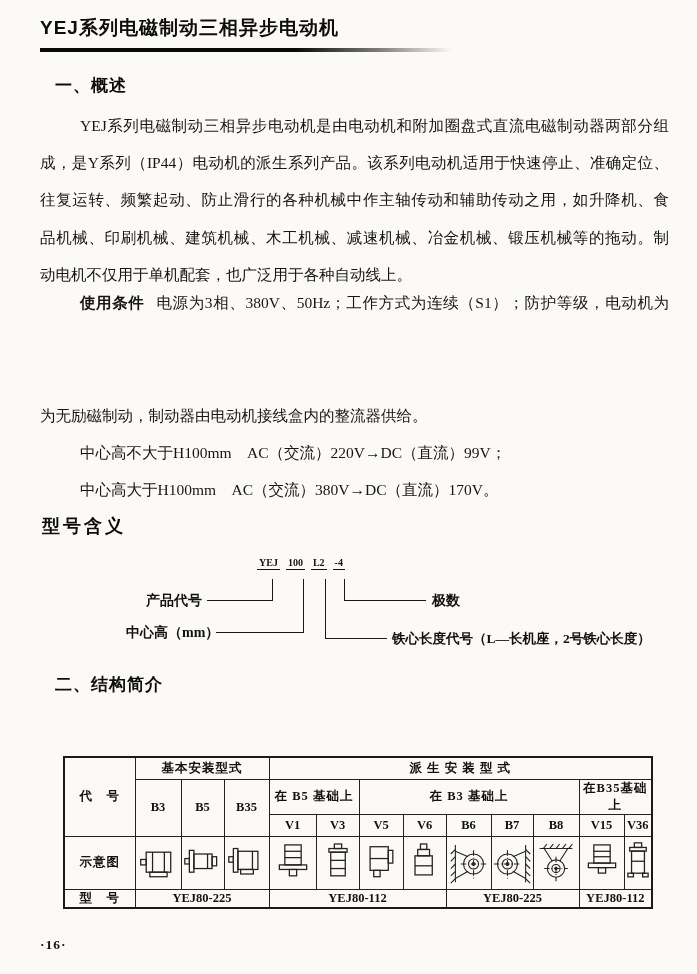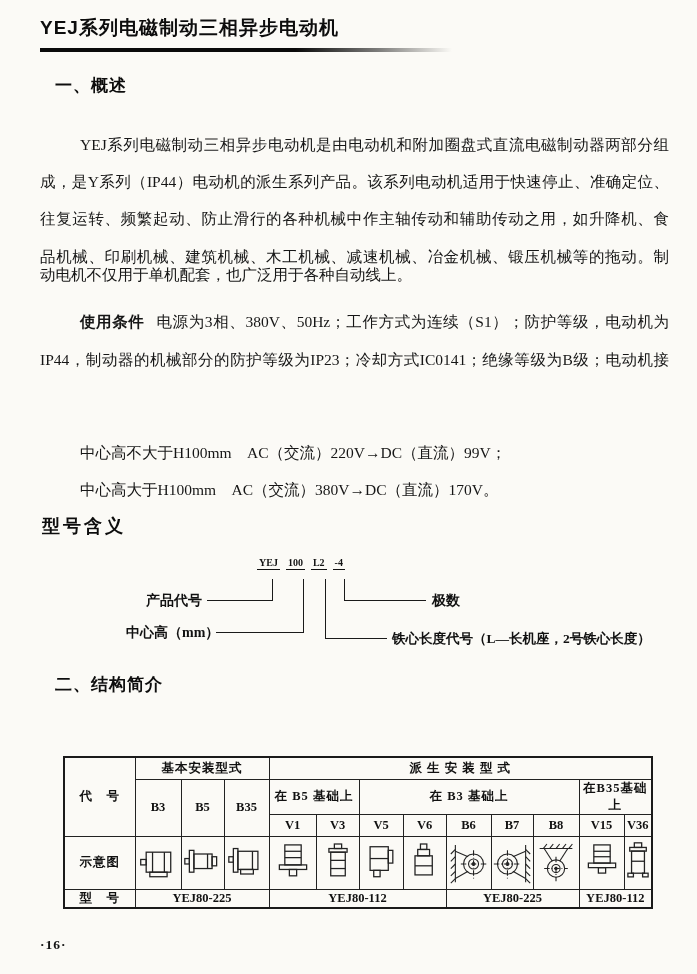--- a/index.html
+++ b/index.html
@@ -24,21 +24,21 @@
   }
   .model-head{
     left:42px; top:514px;
     font-family:"Liberation Sans","DejaVu Sans",sans-serif;
     font-weight:bold; font-size:18px; letter-spacing:3px; color:#0d0d0d;
   }
   .tline{
     left:40px; width:629px; height:22px; font-size:15.5px; color:#161616;
     white-space:nowrap;
   }
-  .just{ text-align:justify; text-align-last:justify; white-space:normal;margin-top:19px; }
+  .just{ text-align:justify; text-align-last:justify; white-space:normal; }
   .indent{ padding-left:40px; box-sizing:border-box; }
   .blabel{ font-weight:bold; margin-right:12px; }
   
   .mcode{ left:257px; top:557px; font-size:10px; font-weight:bold; white-space:nowrap; }
   .mpart{ display:inline-block; border-bottom:1.5px solid #111; padding:0 2px 1px 2px; margin-right:6px; }
   .mpart:last-child{ margin-right:0; }
   .vline{ position:absolute; width:1px; background:#1a1a1a; }
   .hline{ position:absolute; height:1px; background:#1a1a1a; }
   .dlabel{ position:absolute; font-size:14px; font-weight:600; color:#111; white-space:nowrap; }
   .dlabel.small{ font-size:13.5px; }
@@ -70,21 +70,21 @@
 
   <div class="abs tline just indent" style="top:116px;">YEJ系列电磁制动三相异步电动机是由电动机和附加圈盘式直流电磁制动器两部分组</div>
   <div class="abs tline just" style="top:153px;">成，是Y系列（IP44）电动机的派生系列产品。该系列电动机适用于快速停止、准确定位、</div>
   <div class="abs tline just" style="top:190px;">往复运转、频繁起动、防止滑行的各种机械中作主轴传动和辅助传动之用，如升降机、食</div>
   <div class="abs tline just" style="top:228px;">品机械、印刷机械、建筑机械、木工机械、减速机械、冶金机械、锻压机械等的拖动。制</div>
   <div class="abs tline" style="top:265px;">动电机不仅用于单机配套，也广泛用于各种自动线上。</div>
 
   <div class="abs tline just indent" style="top:293px;">
     <span class="blabel">使用条件</span><span>电源为3相、380V、50Hz；工作方式为连续（S1）；防护等级，电动机为</span>
   </div>
-  <div class="abs tline just" style="top:331px;">IP44，制动器的机械部分的防护等级为IP23；冷却方式IC0141；绝缘等级为B级；电动机接</div>
+  <div class="abs tline" style="top:406px;">为无励磁制动，制动器由电动机接线盒内的整流器供给。</div>
 
   <div class="abs tline indent" style="top:443px;">中心高不大于H100mm　AC（交流）220V→DC（直流）99V；</div>
   <div class="abs tline indent" style="top:480px;">中心高大于H100mm　AC（交流）380V→DC（直流）170V。</div>
 
   <div class="abs model-head">型号含义</div>
 
   <div class="abs mcode">
     <span class="mpart">YEJ</span><span class="mpart">100</span><span class="mpart">L2</span><span class="mpart">-4</span>
   </div>
 

